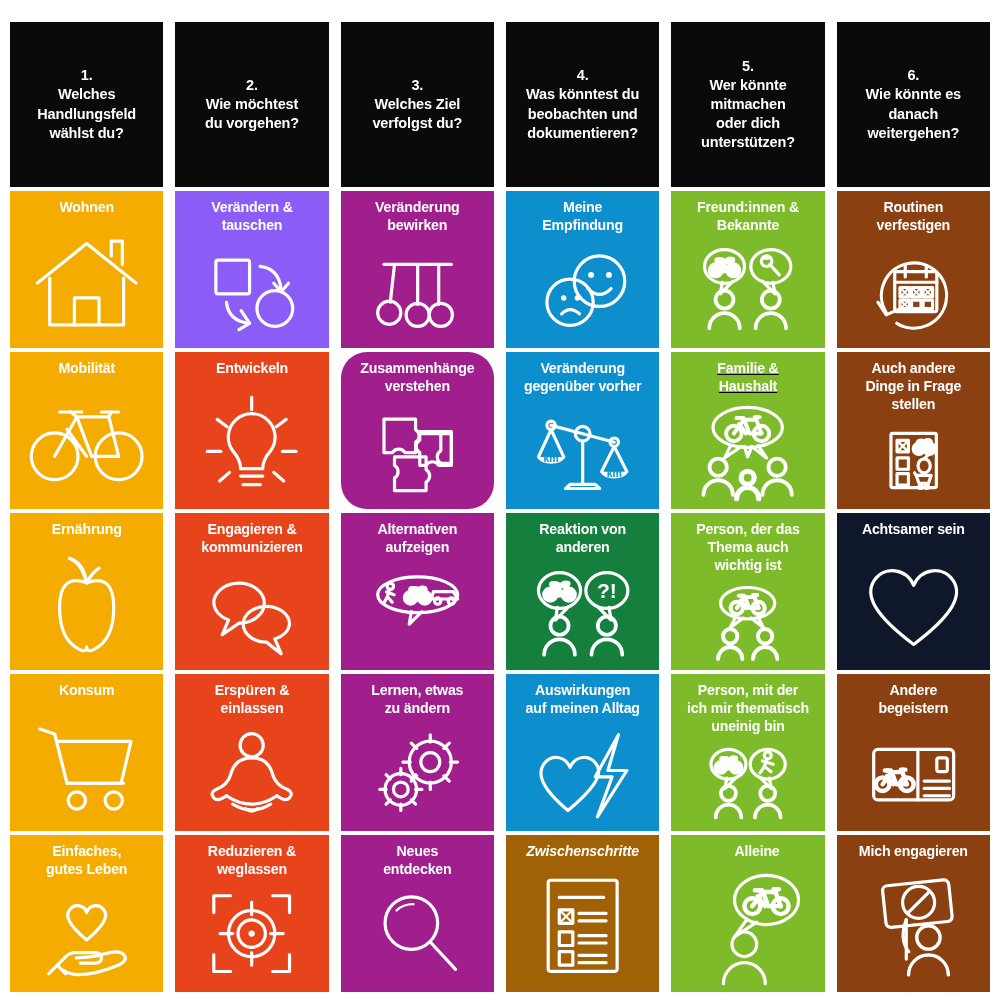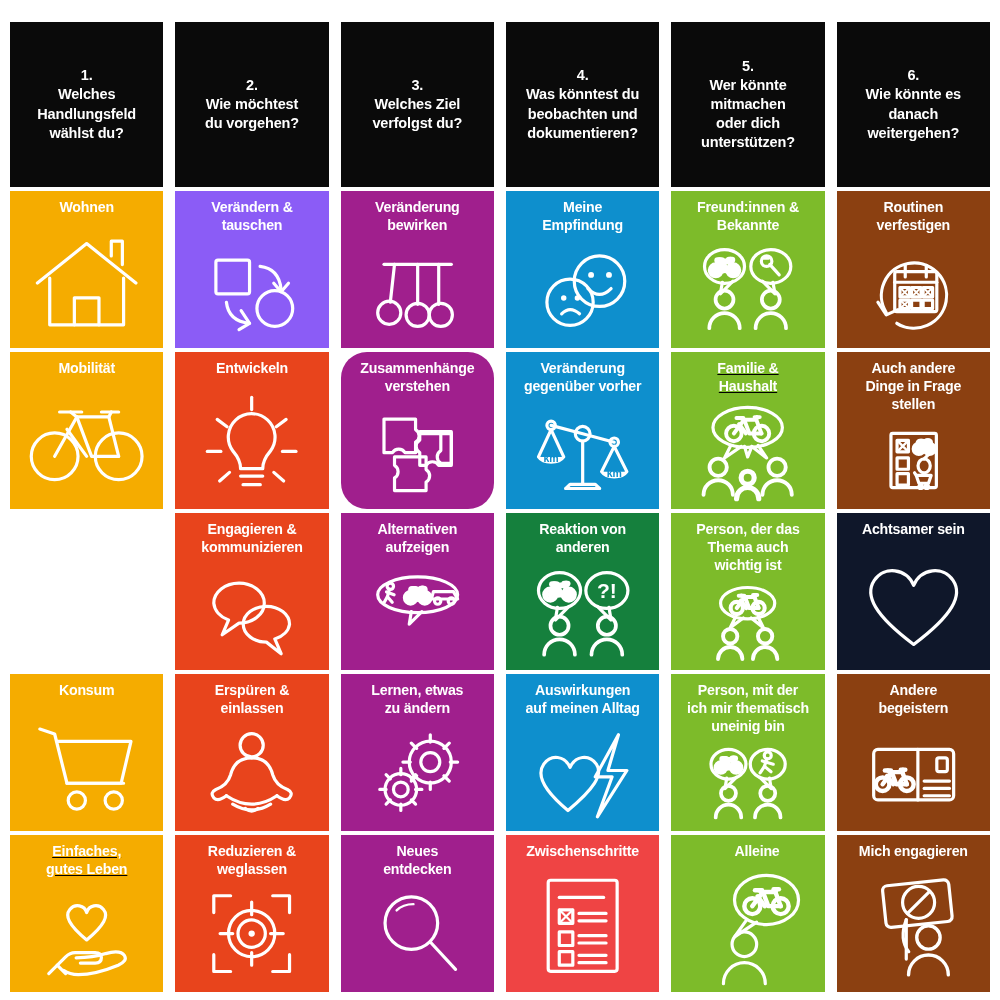--- a/index.html
+++ b/index.html
@@ -341,20 +341,30 @@
           </g>
           <g transform="translate(62,73)">
             <path d="M-9 -5 H8 L5 4 H-6 Z"></path>
             <path d="M-9 -5 L-11 -8"></path>
             <circle cx="-4" cy="8" r="2"></circle>
             <circle cx="3" cy="8" r="2"></circle>
           </g>
         </svg>
       </div>
     </div>
+    <div class="cell" style="background: rgb(245, 172, 0); grid-area: 4 / 1;">
+      <div class="cell-label">Ernährung</div>
+      <div class="ico">
+        <svg viewBox="0 0 100 100" width="100%" height="100%" fill="none" stroke="#fff" stroke-width="3.2" stroke-linecap="round" stroke-linejoin="round">
+          <path d="M50 34 q-22 -8 -22 20 q0 26 16 34 q6 3 6 -2 q0 5 6 2 q16 -8 16 -34 q0 -28 -22 -20 Z"></path>
+          <path d="M50 34 q-2 -16 -14 -20 q10 4 14 20 Z"></path>
+          <path d="M50 34 q4 -8 10 -12"></path>
+        </svg>
+      </div>
+    </div>
     <div class="cell" style="background: rgb(232, 68, 28); grid-area: 4 / 2;">
       <div class="cell-label">Engagieren &amp;
 kommunizieren</div>
       <div class="ico">
         <svg viewBox="0 0 100 100" width="100%" height="100%" fill="none" stroke="#fff" stroke-width="3.2" stroke-linecap="round" stroke-linejoin="round">
           <path d="M14 42 a24 19 0 1 1 24 19 L22 72 L28 58 a24 19 0 0 1 -14 -16 Z"></path>
           <path d="M86 62 a22 17 0 1 0 -22 17 L78 90 L72 76 a22 17 0 0 0 14 -14 Z"></path>
         </svg>
       </div>
     </div>
@@ -570,21 +580,21 @@
             <path d="M-4 -9 L2 7 L16 7"></path>
             <path d="M-2 7 L-10 -4"></path>
             <path d="M-13 -11 L-5 -11"></path>
             <path d="M8 -12 L14 -12"></path>
             <path d="M-9 -11 L-4 -9"></path>
             <path d="M11 -12 L10 -9"></path>
           </g>
         </svg>
       </div>
     </div>
-    <div class="cell" style="background: rgb(245, 172, 0); grid-area: 6 / 1; text-decoration: underline;">
+    <div class="cell" style="background: rgb(245, 172, 0); grid-area: 6 / 1;">
       <div class="cell-label">Einfaches,
 gutes Leben</div>
       <div class="ico">
         <svg viewBox="0 0 100 100" width="100%" height="100%" fill="none" stroke="#fff" stroke-width="3.2" stroke-linecap="round" stroke-linejoin="round">
           <path d="M50 56 C33 42 29 33 34 27 C39 21 48 23 50 30 C52 23 61 21 66 27 C71 33 67 42 50 56 Z"></path>
           <path d="M14 88 L30 72 q4 -4 9 -4 H58 q6 0 6 5 q0 5 -6 5 H44"></path>
           <path d="M40 73 q16 0 28 -4 q14 -4 18 2 q3 5 -6 9 q-22 9 -38 9 q-8 0 -14 -4"></path>
           <path d="M22 80 L30 88"></path>
         </svg>
       </div>
@@ -609,21 +619,21 @@
       <div class="cell-label">Neues
 entdecken</div>
       <div class="ico">
         <svg viewBox="0 0 100 100" width="100%" height="100%" fill="none" stroke="#fff" stroke-width="3.2" stroke-linecap="round" stroke-linejoin="round">
           <circle cx="44" cy="40" r="25"></circle>
           <path d="M62 58 L86 84"></path>
           <path d="M30 28 q6 -6 16 -6" stroke-width="2.4"></path>
         </svg>
       </div>
     </div>
-    <div class="cell" style="background: #ef4444; grid-area: 6 / 4;">
+    <div class="cell" style="background: #a16207; grid-area: 6 / 4; font-style: italic;">
       <div class="cell-label">Zwischenschritte</div>
       <div class="ico">
         <svg viewBox="0 0 100 100" width="100%" height="100%" fill="none" stroke="#fff" stroke-width="3.2" stroke-linecap="round" stroke-linejoin="round">
           <rect x="22" y="14" width="56" height="74" rx="2"></rect>
           <path d="M31 28 H67"></path>
           <rect x="31" y="38" width="11" height="11"></rect>
           <path d="M31 38 L42 49 M42 38 L31 49" stroke-width="2.2"></path>
           <path d="M47 41 H69 M47 47 H69"></path>
           <rect x="31" y="56" width="11" height="11"></rect>
           <path d="M47 59 H69 M47 65 H69"></path>

